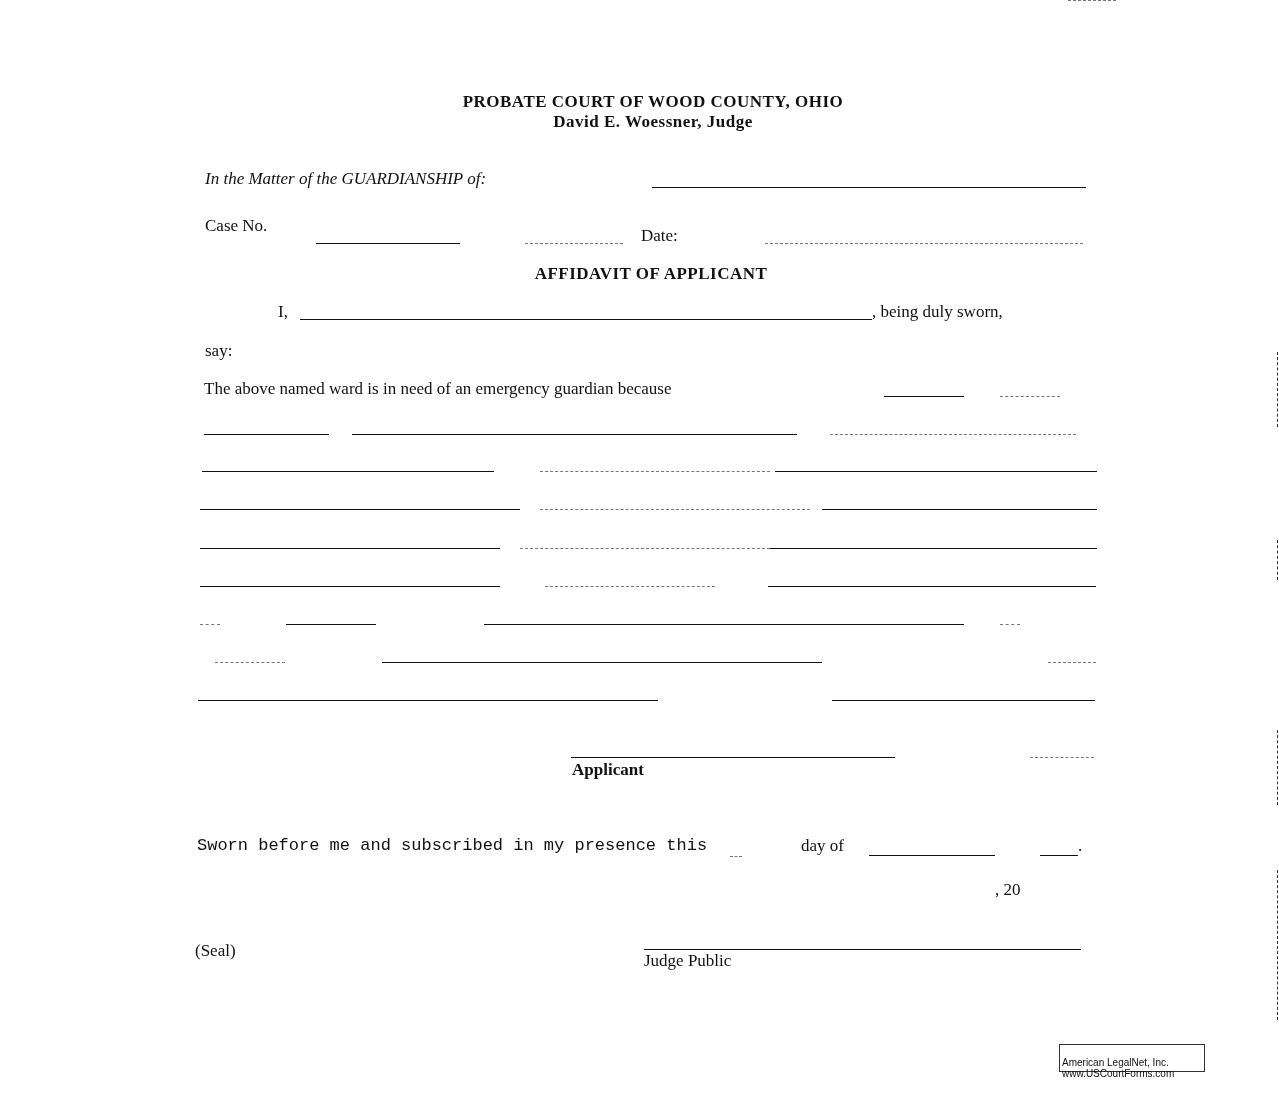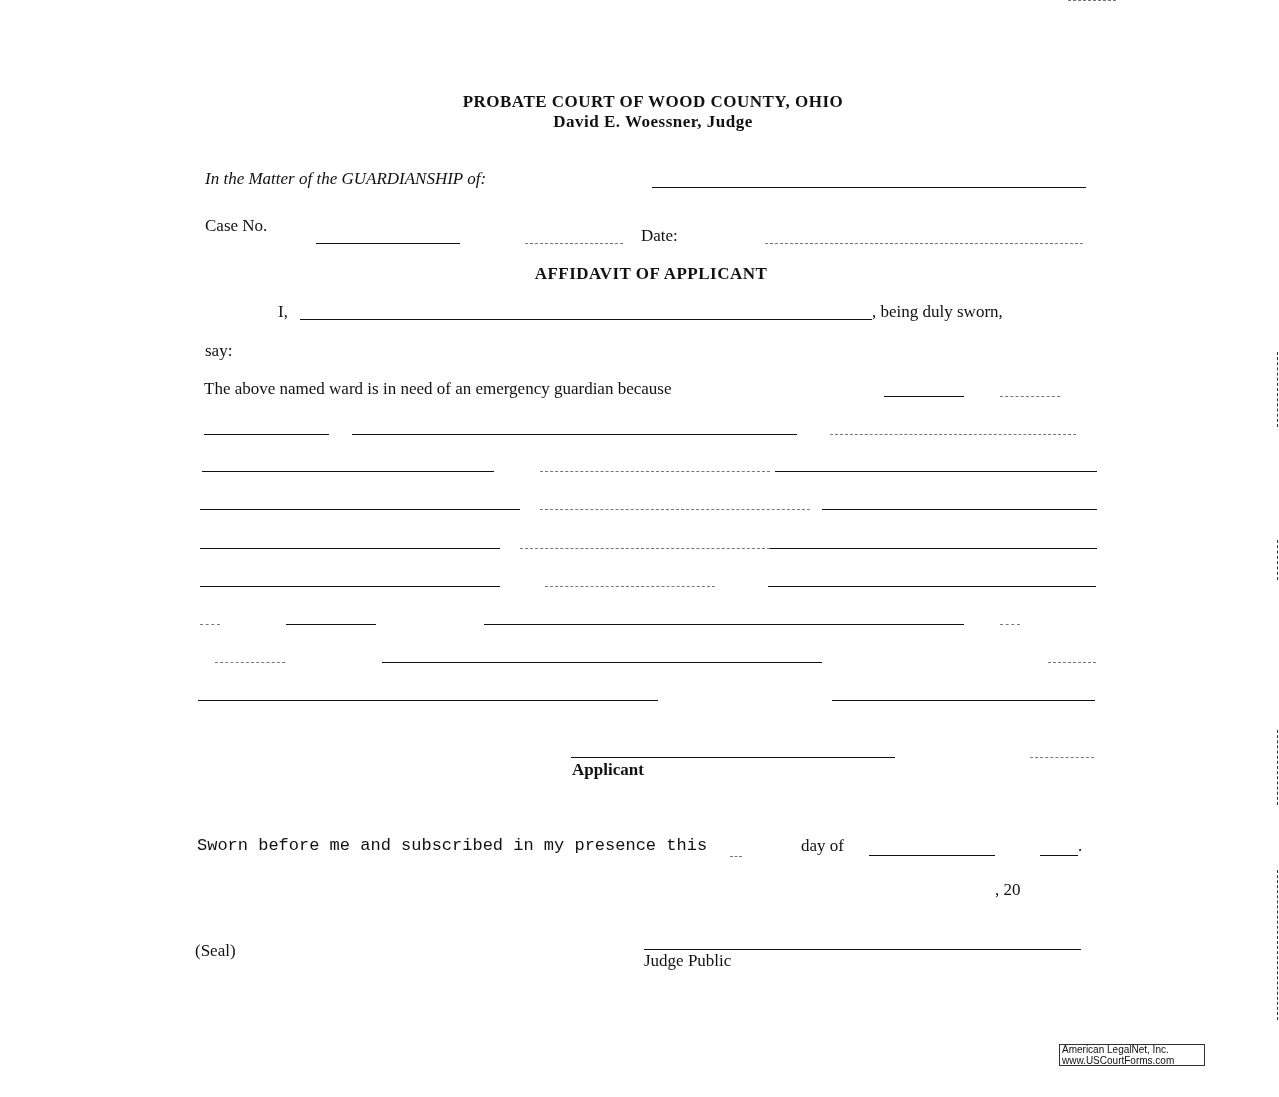--- a/index.html
+++ b/index.html
@@ -10,21 +10,21 @@
     }
     .abs { position: absolute; white-space: nowrap; }
     .title { font-weight: bold; font-size: 17px; letter-spacing: 0.5px; }
     .body-text { font-size: 17px; }
     .line { position: absolute; height: 0; border-top: 1.4px solid #111; }
     .dotted { position: absolute; height: 0; border-top: 1.2px dashed #777; }
     .vmark { position: absolute; width: 0; border-left: 1.5px dashed #333; }
     .footer-box {
       position: absolute; left: 1059px; top: 1044px; width: 146px; height: 22px;
       border: 1.5px solid #333; font-family: "Liberation Sans", sans-serif;
-      font-size: 10px; line-height: 10.5px; padding: 0 2px; box-sizing: border-box;
+      font-size: 10px; line-height: 10.5px; padding: 13px 2px; box-sizing: border-box;
     }
   </style>
 </head>
 <body>
 
 <div class="abs title" style="left:0;width:1306px;text-align:center;top:92px;">PROBATE COURT OF WOOD COUNTY, OHIO</div>
 <div class="abs title" style="left:0;width:1306px;text-align:center;top:112px;">David E. Woessner, Judge</div>
 
 <div class="abs body-text" style="left:205px;top:169px;font-style:italic;">In the Matter of the GUARDIANSHIP of:</div>
 <div class="line" style="left:652px;top:187px;width:434px;"></div>

